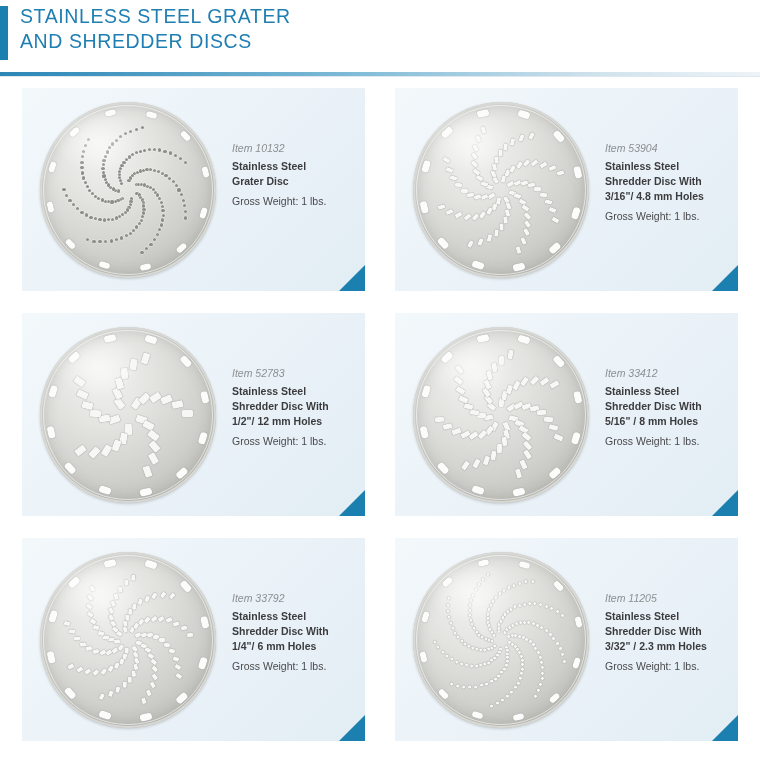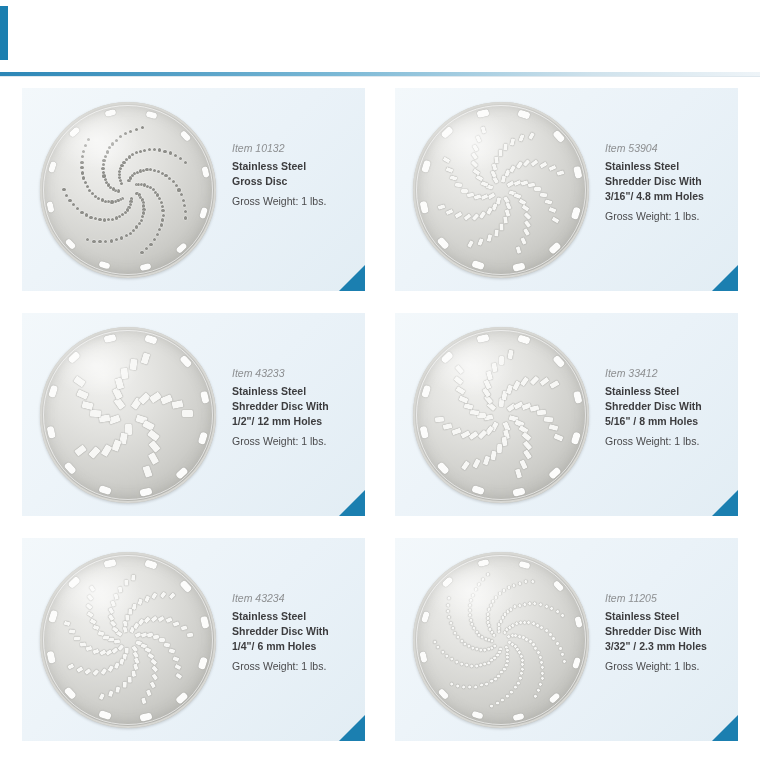--- a/index.html
+++ b/index.html
@@ -191,20 +191,22 @@
   }
 </style>
 </head>
 <body>
 
 <div class="page">
 
   <div class="header">
     <div class="header-accent"></div>
     <div class="title-block">
+      <div class="title-line">STAINLESS STEEL GRATER</div>
+      <div class="title-line">AND SHREDDER DISCS</div>
     </div>
     <div class="header-rule"></div>
     <div class="header-rule-thin"></div>
   </div>
 
   <div class="grid">
 
     <div class="card col-left">
       <div class="disc-wrap">
         <div class="disc">
@@ -376,21 +378,21 @@
               <i class="edge" style="width: 11px; height: 6.05px; left: 105.846px; top: 9.50342px; transform: rotate(377.189deg);"></i>
               <i class="edge" style="width: 11px; height: 6.05px; left: 140.454px; top: 31.2877px; transform: rotate(407.189deg);"></i>
               <i class="edge" style="width: 11px; height: 6.05px; left: 159.533px; top: 67.4575px; transform: rotate(437.189deg);"></i>
             </div>
         </div>
       </div>
       <div class="info">
         <div class="item-no">Item 10132</div>
         <div class="desc">
           <div>Stainless Steel</div>
-          <div>Gross Disc</div>
+          <div>Grater Disc</div>
         </div>
         <div class="weight">Gross Weight: 1 lbs.</div>
       </div>
       <div class="corner"></div>
     </div>
 
     <div class="card col-right">
       <div class="disc-wrap">
         <div class="disc">
           <div class="rim"></div>
@@ -538,21 +540,21 @@
               <i class="edge" style="width: 12px; height: 6.6px; left: 6.52842px; top: 61.3539px; transform: rotate(287.189deg);"></i>
               <i class="edge" style="width: 12px; height: 6.6px; left: 28.3127px; top: 26.7459px; transform: rotate(317.189deg);"></i>
               <i class="edge" style="width: 12px; height: 6.6px; left: 64.4825px; top: 7.66664px; transform: rotate(347.189deg);"></i>
               <i class="edge" style="width: 12px; height: 6.6px; left: 105.346px; top: 9.22842px; transform: rotate(377.189deg);"></i>
               <i class="edge" style="width: 12px; height: 6.6px; left: 139.954px; top: 31.0127px; transform: rotate(407.189deg);"></i>
               <i class="edge" style="width: 12px; height: 6.6px; left: 159.033px; top: 67.1825px; transform: rotate(437.189deg);"></i>
             </div>
         </div>
       </div>
       <div class="info">
-        <div class="item-no">Item 43233</div>
+        <div class="item-no">Item 52783</div>
         <div class="desc">
           <div>Stainless Steel</div>
           <div>Shredder Disc With</div>
           <div>1/2"/ 12 mm Holes</div>
         </div>
         <div class="weight">Gross Weight: 1 lbs.</div>
       </div>
       <div class="corner"></div>
     </div>
 
@@ -748,21 +750,21 @@
               <i class="edge" style="width: 12px; height: 6.6px; left: 6.52842px; top: 61.3539px; transform: rotate(287.189deg);"></i>
               <i class="edge" style="width: 12px; height: 6.6px; left: 28.3127px; top: 26.7459px; transform: rotate(317.189deg);"></i>
               <i class="edge" style="width: 12px; height: 6.6px; left: 64.4825px; top: 7.66664px; transform: rotate(347.189deg);"></i>
               <i class="edge" style="width: 12px; height: 6.6px; left: 105.346px; top: 9.22842px; transform: rotate(377.189deg);"></i>
               <i class="edge" style="width: 12px; height: 6.6px; left: 139.954px; top: 31.0127px; transform: rotate(407.189deg);"></i>
               <i class="edge" style="width: 12px; height: 6.6px; left: 159.033px; top: 67.1825px; transform: rotate(437.189deg);"></i>
             </div>
         </div>
       </div>
       <div class="info">
-        <div class="item-no">Item 43234</div>
+        <div class="item-no">Item 33792</div>
         <div class="desc">
           <div>Stainless Steel</div>
           <div>Shredder Disc With</div>
           <div>1/4"/ 6 mm Holes</div>
         </div>
         <div class="weight">Gross Weight: 1 lbs.</div>
       </div>
       <div class="corner"></div>
     </div>
 

